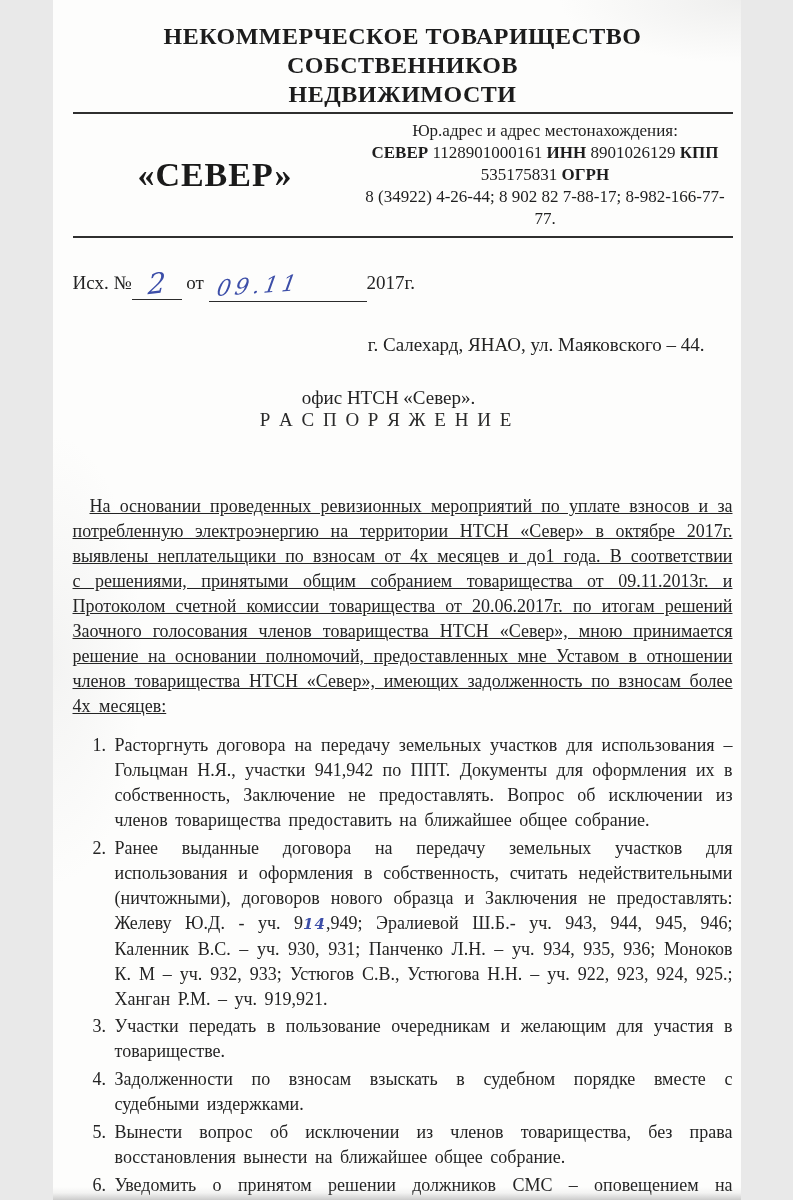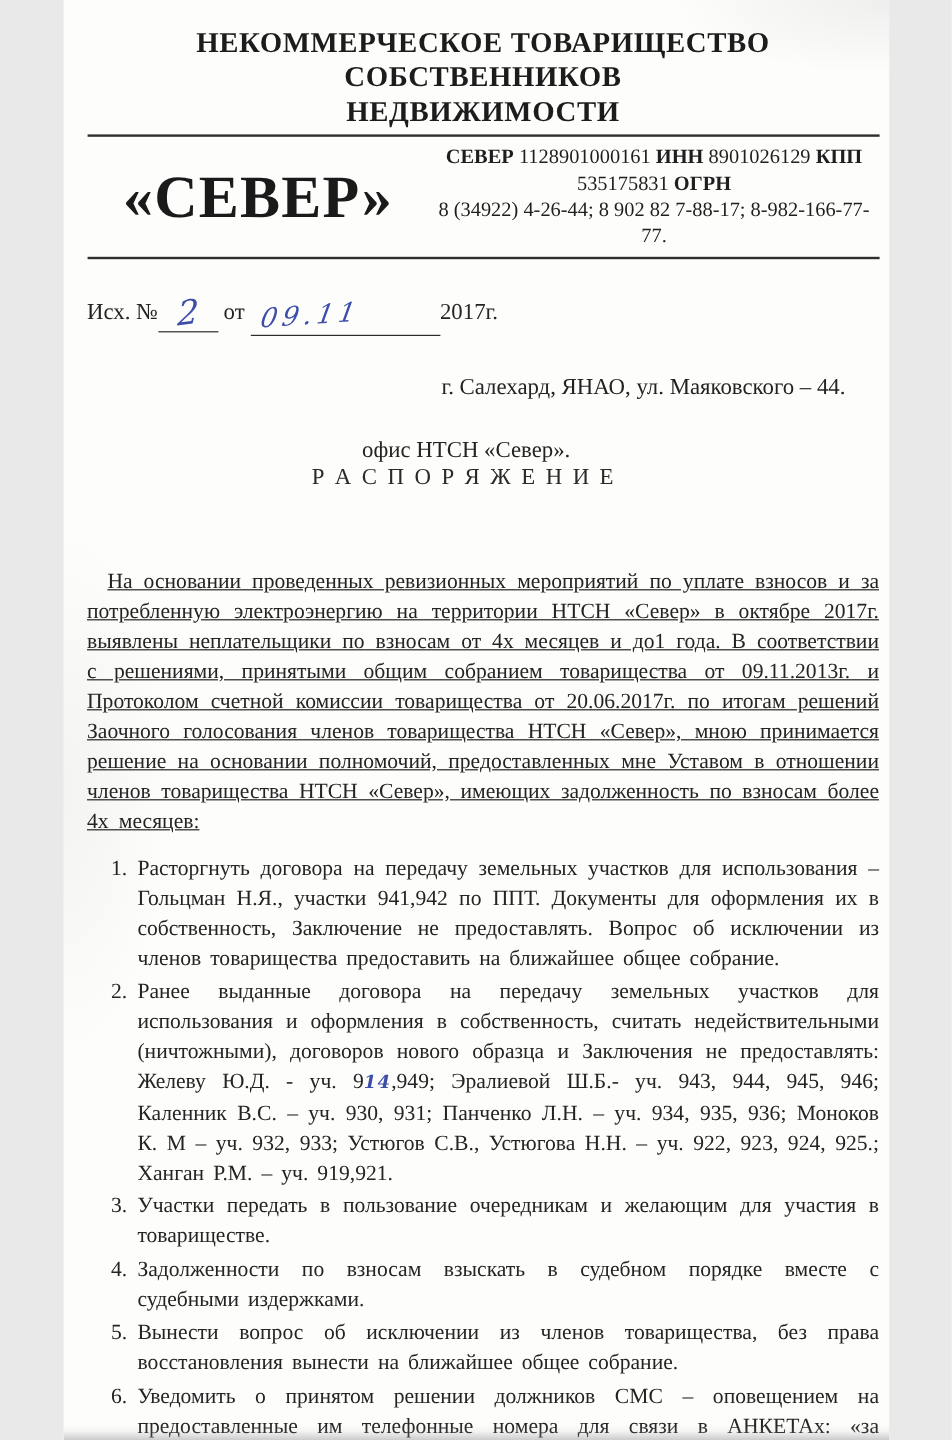--- a/index.html
+++ b/index.html
@@ -34,21 +34,21 @@
   .rule-top{border:none;border-top:2px solid #2f2f2f;margin:3px 0 0 0;}
   .letterhead-row{
     display:flex;align-items:center;
     padding:6px 0 4px 0;
     min-height:88px;
   }
   .org-name{
     flex:0 0 285px;
     text-align:center;
     font-weight:bold;
-    font-size:50px;
+    font-size:34px;
     letter-spacing:1px;
     color:#1a1a1a;
   }
   .address-block{
     flex:1;
     text-align:center;
     font-size:17px;
     line-height:22px;
     color:#1e1e1e;
   }
@@ -121,20 +121,21 @@
 
   <div class="org-title">
     <div>НЕКОММЕРЧЕСКОЕ ТОВАРИЩЕСТВО СОБСТВЕННИКОВ</div>
     <div>НЕДВИЖИМОСТИ</div>
   </div>
   <hr class="rule-top">
 
   <div class="letterhead-row">
     <div class="org-name">«СЕВЕР»</div>
     <div class="address-block">
+      <div>Юр.адрес и адрес местонахождения:</div>
       <div>
         <span class="b">СЕВЕР</span>
         <span>1128901000161</span>
         <span class="b">ИНН</span>
         <span>8901026129</span>
         <span class="b">КПП</span>
         <span>535175831</span>
         <span class="b">ОГРН</span>
       </div>
       <div>8 (34922) 4-26-44; 8 902 82 7-88-17; 8-982-166-77-77.</div>

